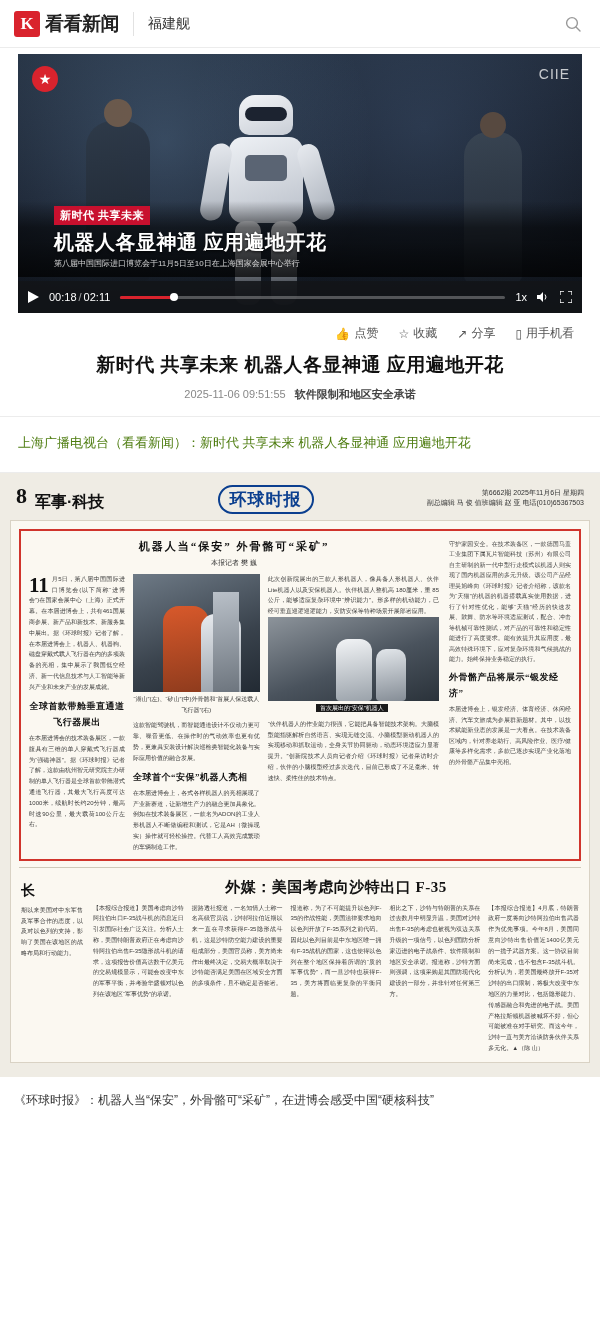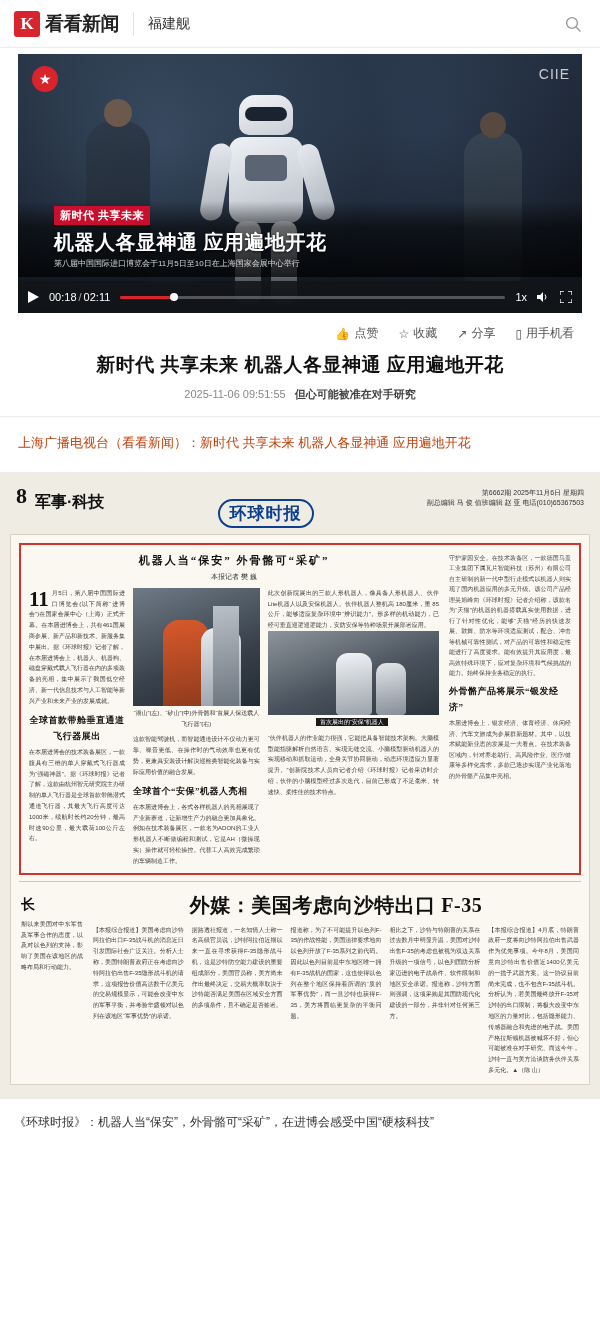--- a/index.html
+++ b/index.html
@@ -283,21 +283,21 @@
     font-size: 11px;
     color: #888;
     padding: 9px 0 14px 0;
   }
   .meta .source { color: #444; font-weight: bold; margin-left: 6px; }
 
   .divider { height: 1px; background: #ececec; margin: 0; }
 
   .lede {
     font-size: 13px;
-    color: #c2410c;
+    color: #4d7c0f;
     padding: 16px 18px 18px 18px;
     line-height: 1.6;
   }
 
   
   .paper {
     background: #efece4;
     padding: 10px 10px 14px 10px;
     position: relative;
   }
@@ -329,21 +329,20 @@
   .masthead-title {
     display: inline-block;
     font-family: "Liberation Serif", serif;
     font-size: 17px;
     font-weight: bold;
     color: #0b3f8f;
     border: 2px solid #0b3f8f;
     border-radius: 18px;
     padding: 1px 10px;
     letter-spacing: 1px;
-    margin-top: 14px;
   }
   .paper-headinfo {
     text-align: right;
     font-size: 7px;
     color: #333;
     line-height: 1.5;
     padding-top: 3px;
     min-width: 150px;
   }
   .paper-body {
@@ -487,21 +486,21 @@
     font-family: "Liberation Serif", serif;
     font-size: 14px;
     font-weight: bold;
     color: #111;
     display: block;
     margin-bottom: 2px;
   }
   .lower-right { flex: 1 1 auto; min-width: 0; }
   .lower-title {
     font-family: "Liberation Serif", serif;
-    font-size: 20px;
+    font-size: 15px;
     font-weight: bold;
     color: #111;
     text-align: center;
     letter-spacing: .5px;
     margin-bottom: 6px;
   }
   .lower-cols {
     display: flex;
     gap: 8px;
   }
@@ -602,21 +601,21 @@
   </div>
   <div class="action">
     <span>▯</span>
     <span>用手机看</span>
   </div>
 </div>
 
 <div class="headline">新时代 共享未来 机器人各显神通 应用遍地开花</div>
 <div class="meta">
   <span>2025-11-06 09:51:55</span>
-  <span class="source">但心可能被准在对手研究</span>
+  <span class="source">软件限制和地区安全承诺</span>
 </div>
 <div class="divider"></div>
 <div class="lede">上海广播电视台（看看新闻）：新时代 共享未来 机器人各显神通 应用遍地开花</div>
 <div class="divider"></div>
 
 <div class="paper">
   <div class="paper-head">
     <div class="paper-pageno">8</div>
     <div class="paper-section">军事·科技</div>
     <div class="paper-masthead">

